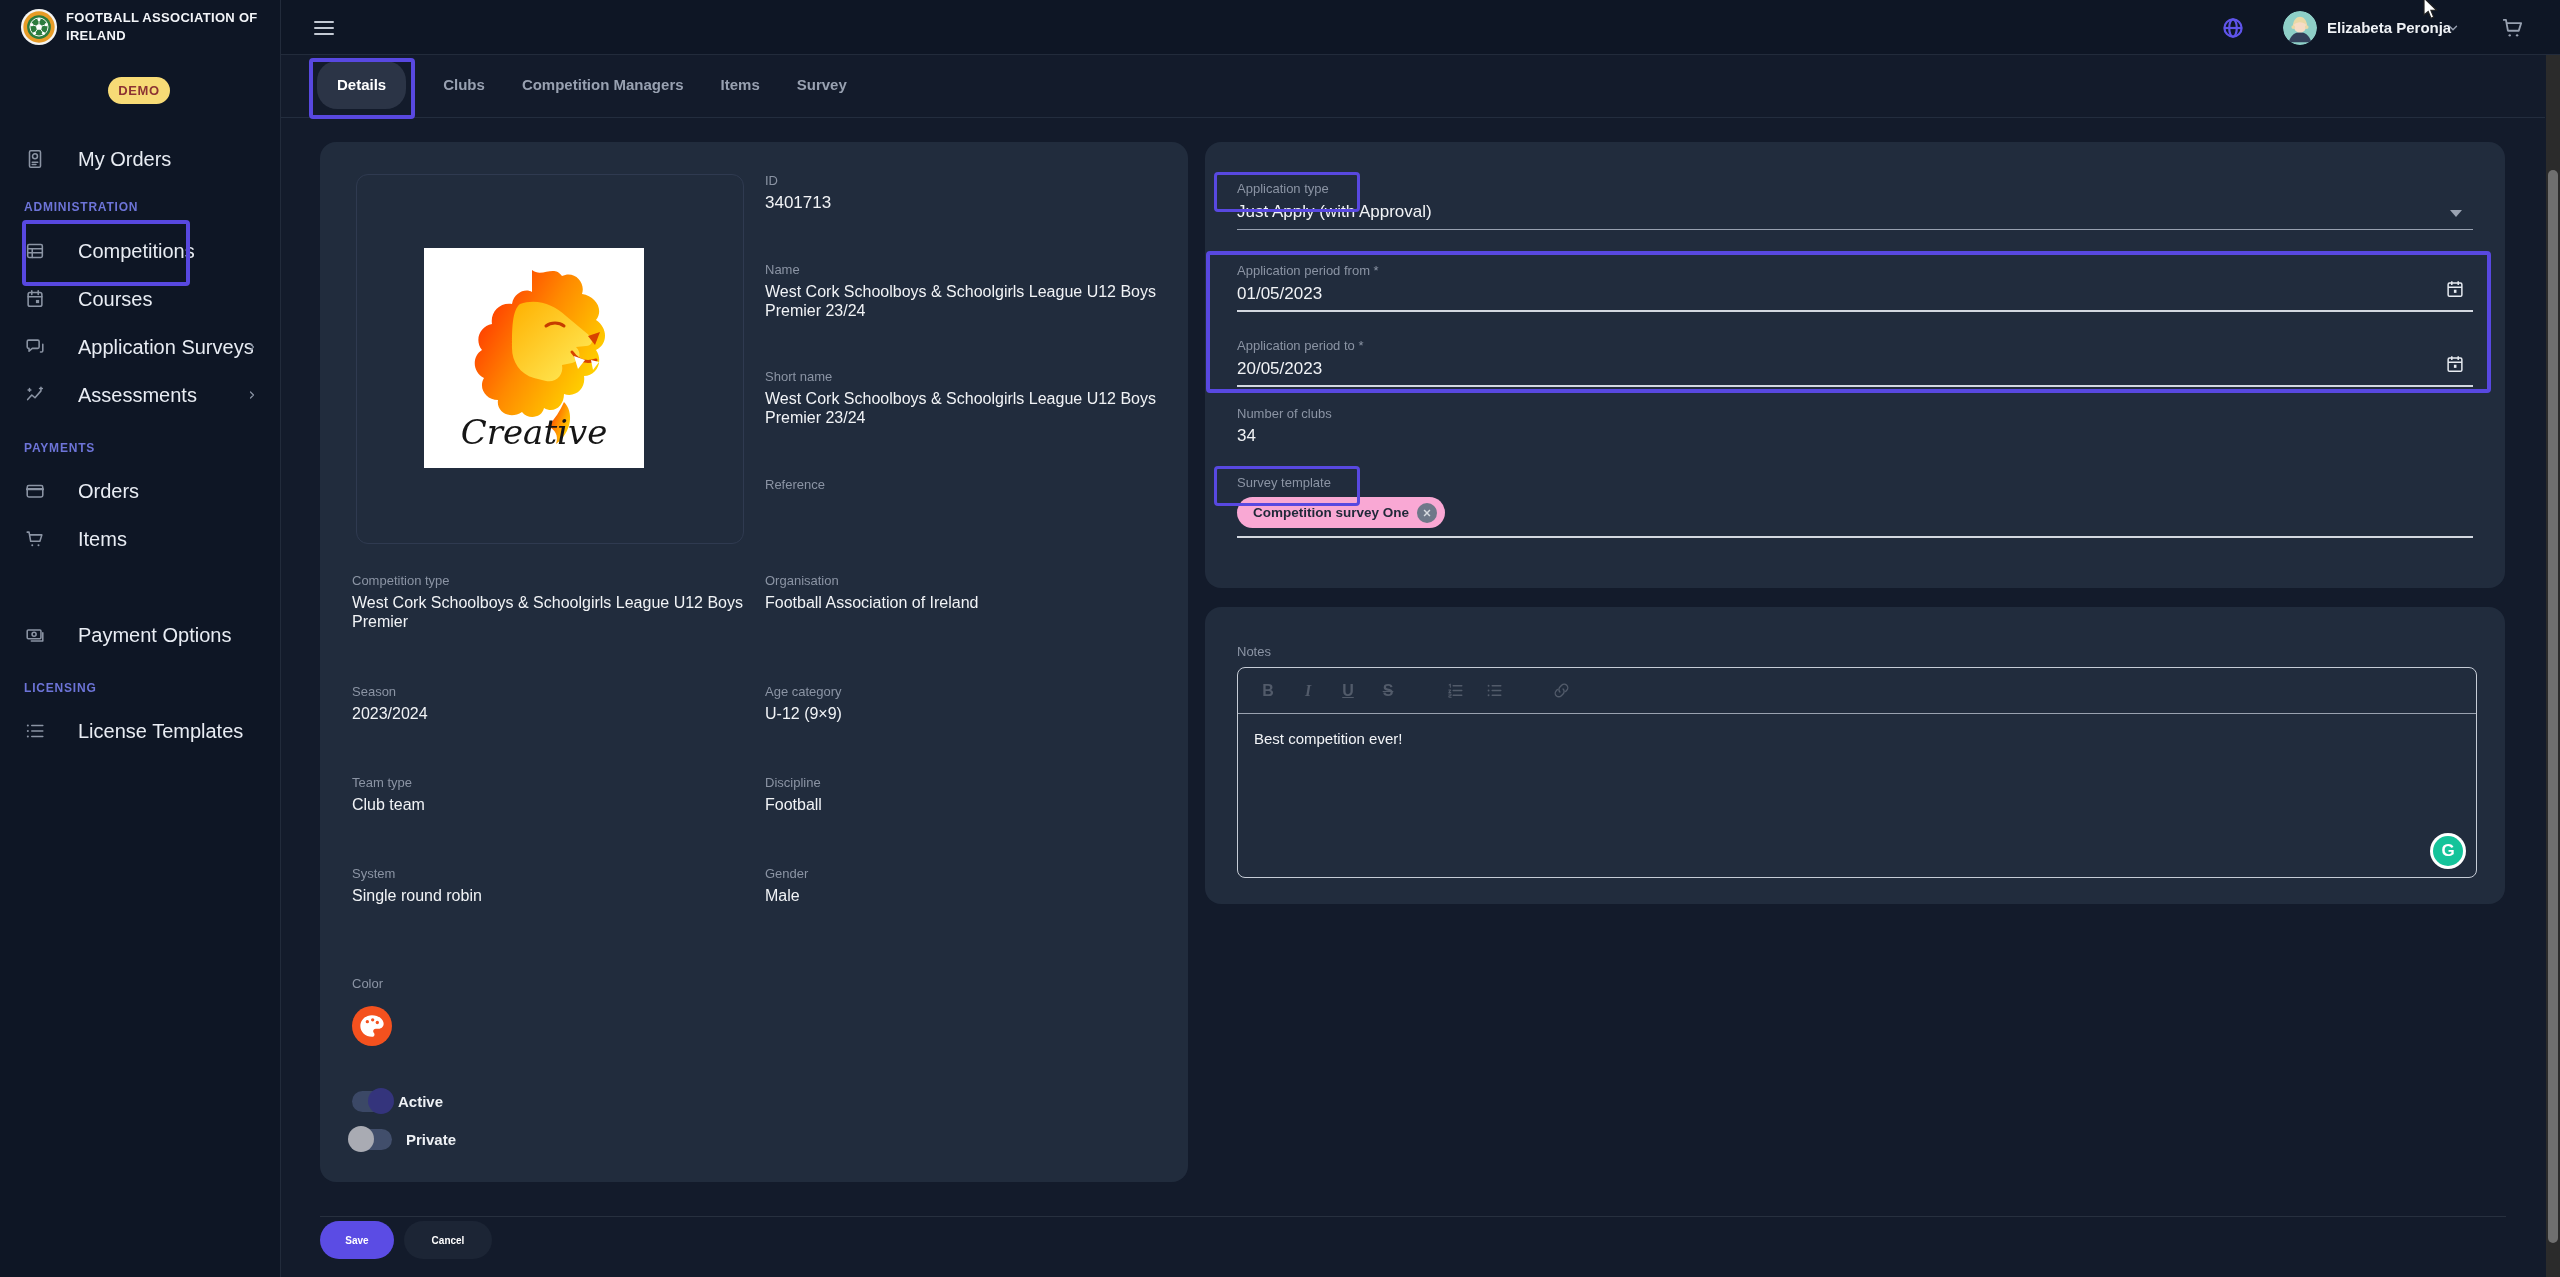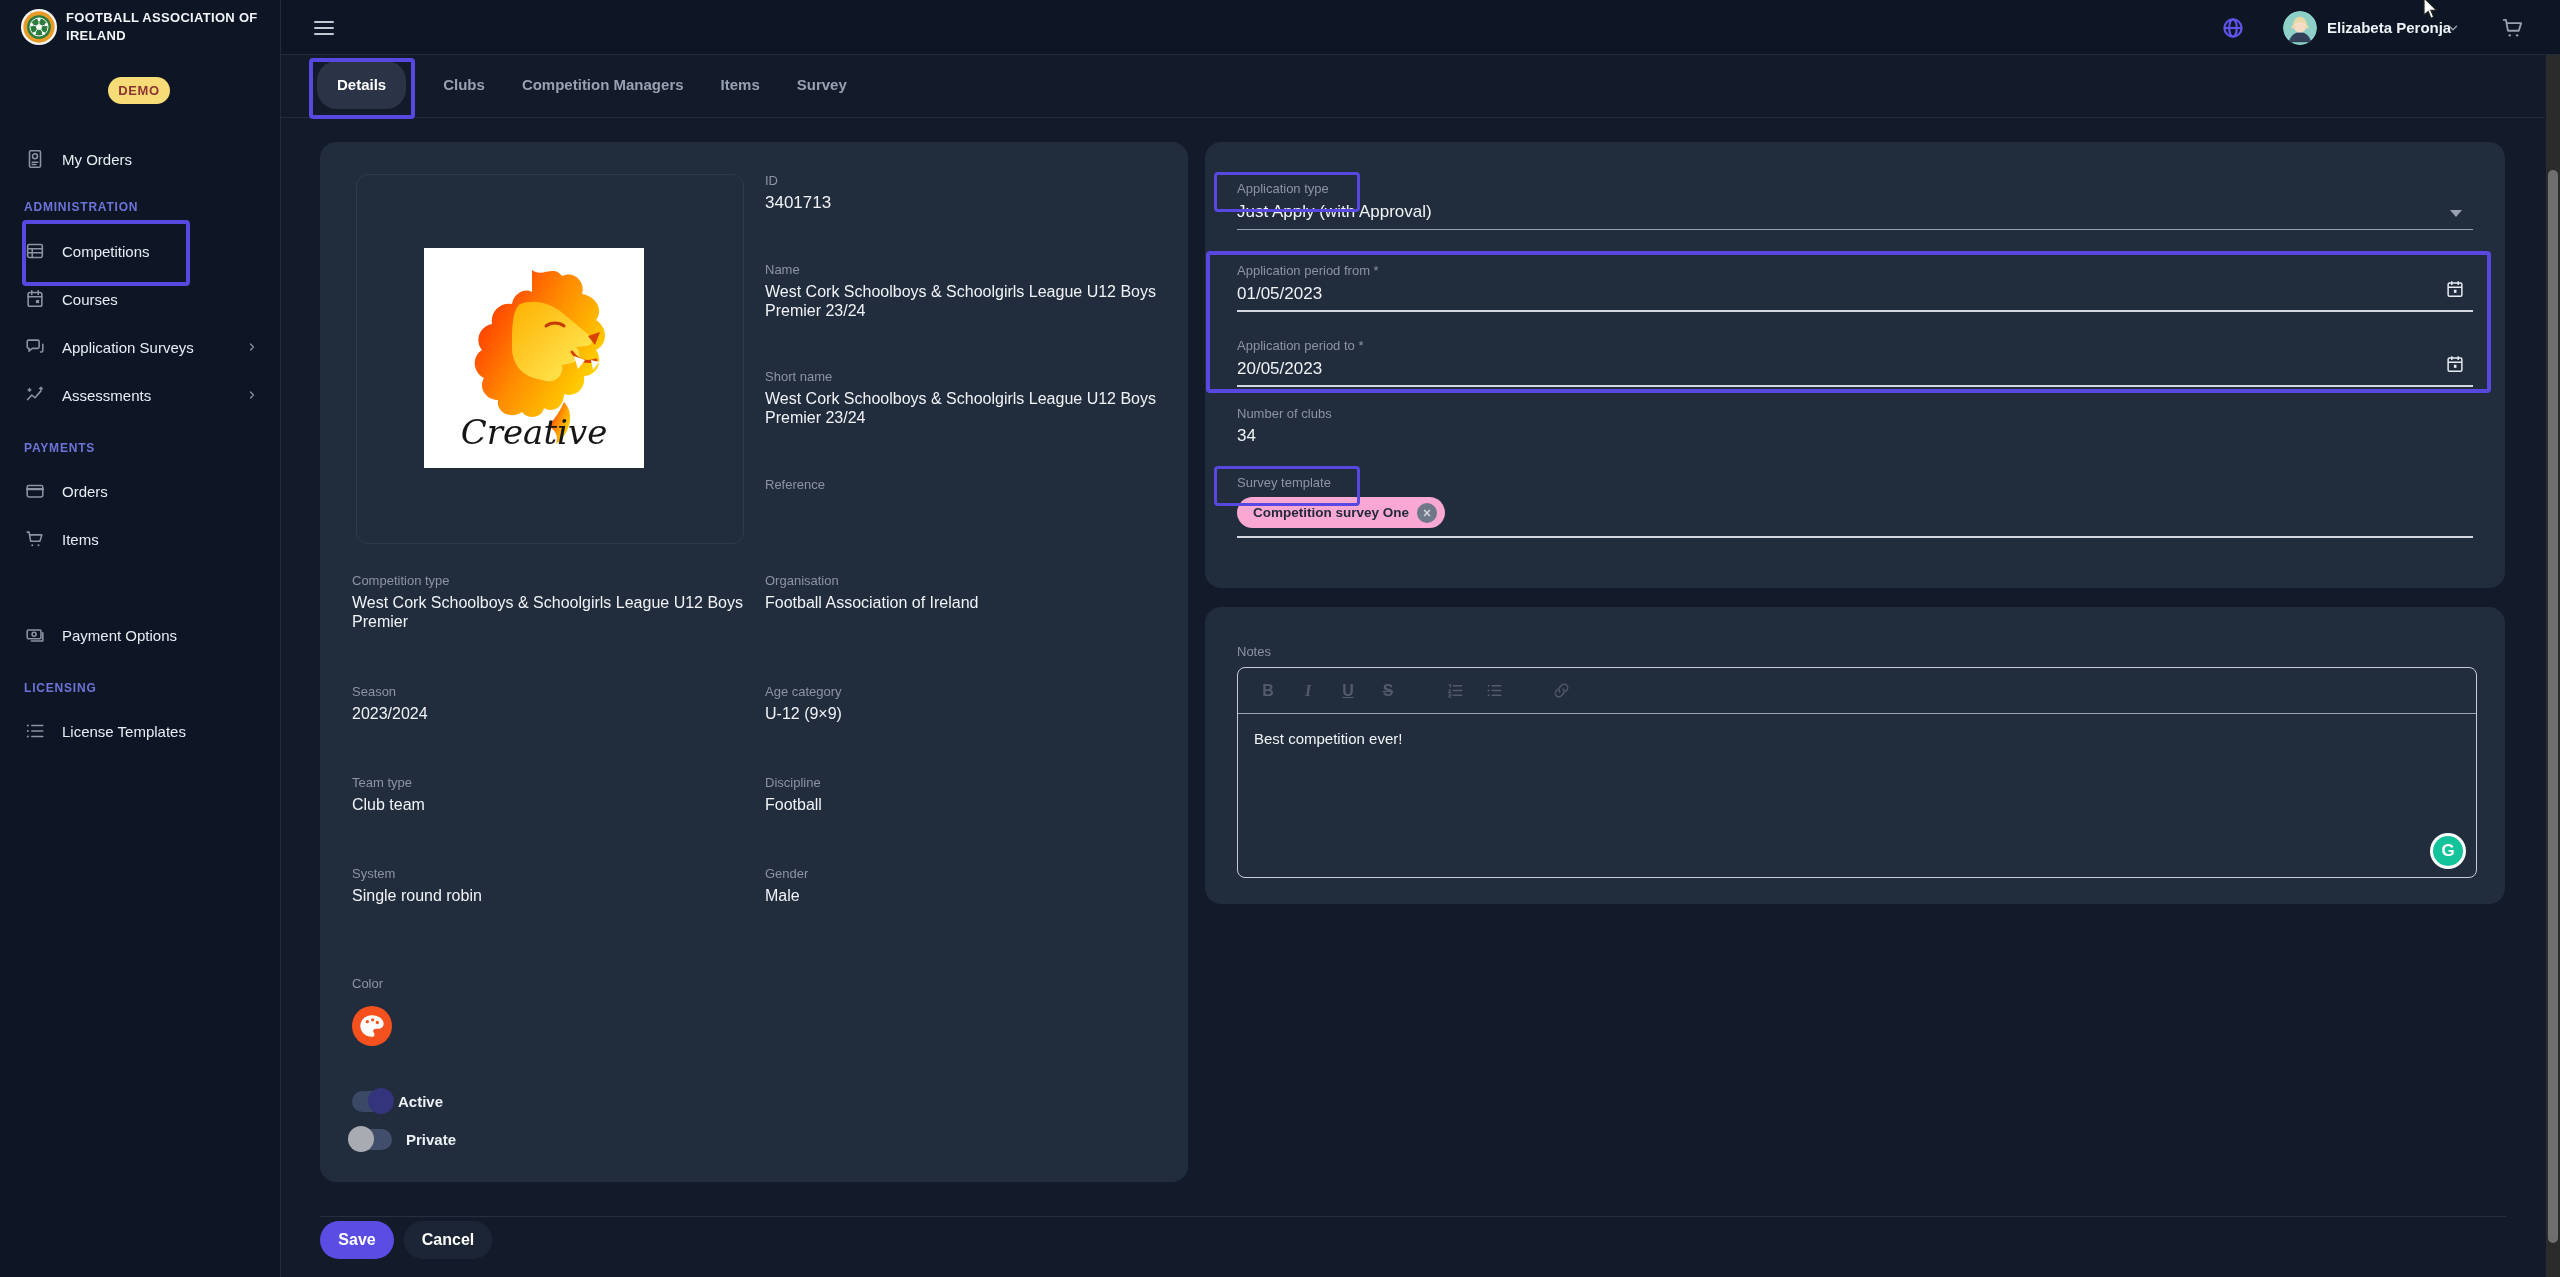--- a/index.html
+++ b/index.html
@@ -13,21 +13,21 @@
   .tabline{left:281px;top:117px;width:2264px;height:1px;background:#232d3e;}
   .orgtitle{left:66px;top:9px;font-size:13px;font-weight:800;line-height:18px;letter-spacing:.3px;color:#f2f4f8;}
   .demo{left:108px;top:77px;width:62px;height:27px;border-radius:14px;display:flex;align-items:center;justify-content:center;
         font-size:13px;font-weight:800;letter-spacing:.6px;}
   .burger{left:314px;top:21px;width:20px;cursor:pointer;}
   .burger i{display:block;width:20px;height:2px;background:#c3c9d3;border-radius:1px;margin-bottom:4px;}
   .username{left:2327px;top:19px;font-size:15px;font-weight:600;color:#eef1f5;}
   
   .navrow{left:0;width:280px;height:48px;display:flex;align-items:center;cursor:pointer;}
   .navrow .ic{width:22px;height:22px;margin-left:24px;}
-  .navrow .lbl{margin-left:16px;font-size:15px;font-weight:500;color:#e8ecf3;}
+  .navrow .lbl{margin-left:32px;font-size:20px;font-weight:500;color:#e8ecf3;}
   .navrow .chev{position:absolute;right:22px;width:12px;height:12px;}
   .sechead{left:24px;font-size:12px;font-weight:800;letter-spacing:.8px;color:#6d74d8;}
   svg.sic{stroke:#8b94a4;fill:none;stroke-width:1.7;stroke-linecap:round;stroke-linejoin:round;}
   
   .tabs{left:317px;top:65px;height:39px;display:flex;align-items:center;gap:37px;}
   .tab{font-size:15px;font-weight:600;color:#98a1b1;cursor:pointer;white-space:nowrap;}
   .tab.active{background:#2b3446;color:#ffffff;border-radius:20px;height:48px;display:flex;align-items:center;padding:0 20px;}
   
   .annot{border:4px solid #5848e0;border-radius:4px;pointer-events:none;}
   .annot.thin{border-width:3px;}
@@ -40,21 +40,21 @@
   .uline{height:1px;background:#98a1b0;}
   .uline.bright{height:2px;background:#d3d8e0;}
   
   .track{width:40px;height:21px;border-radius:11px;}
   .knob{position:absolute;width:26px;height:26px;border-radius:50%;top:-3px;}
   
   .chip{display:flex;align-items:center;height:31px;border-radius:16px;padding:0 8px 0 16px;cursor:default;}
   .chip .ctext{font-size:13.5px;font-weight:600;color:#1f2838;margin-right:8px;}
   
   .btn{display:flex;align-items:center;justify-content:center;height:38px;border-radius:19px;
-       font-size:16px;font-weight:700;color:#ffffff;cursor:pointer;}
+       font-size:10px;font-weight:700;color:#ffffff;cursor:pointer;}
   
   .editor{border:1px solid #c6ccd6;border-radius:8px;}
   .toolbar{height:45px;border-bottom:1px solid #9aa2b0;display:flex;align-items:center;padding-left:20px;gap:20px;}
   .tbtn{font-size:16px;color:#525b6a;font-weight:700;width:20px;text-align:center;cursor:pointer;}
   .tbtn.it{font-style:italic;font-family:"Liberation Serif",serif;}
   .tbtn.un{text-decoration:underline;}
   .tbtn.st{text-decoration:line-through;}
   
   .sbtrack{left:2546px;top:55px;width:14px;height:1222px;background:#2b2b2b;}
   .sbthumb{left:2548px;top:170px;width:10px;height:1073px;background:#6f6f6f;border-radius:5px;cursor:grab;}

